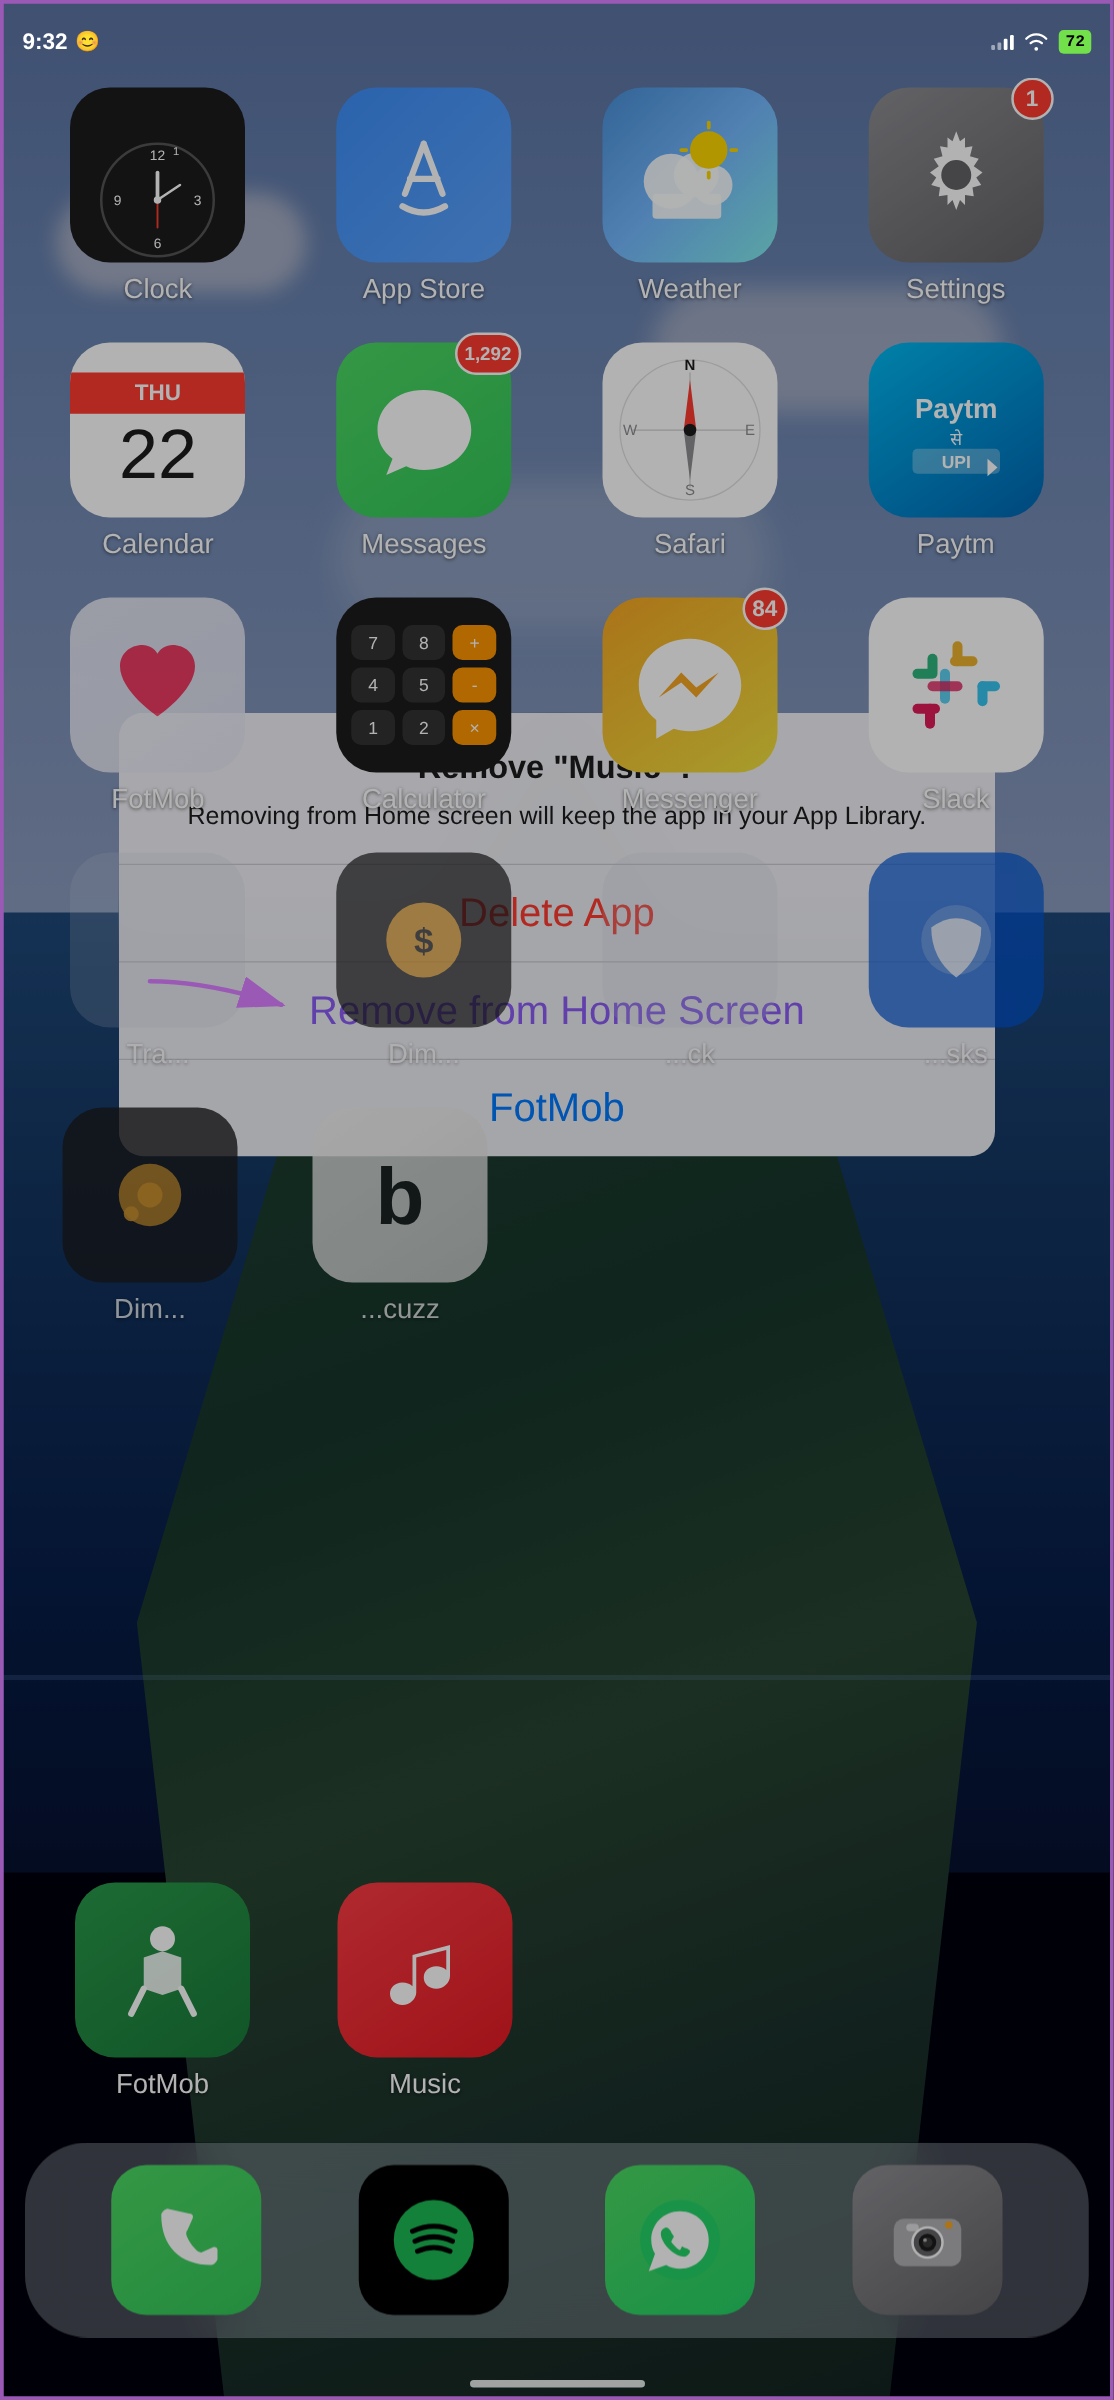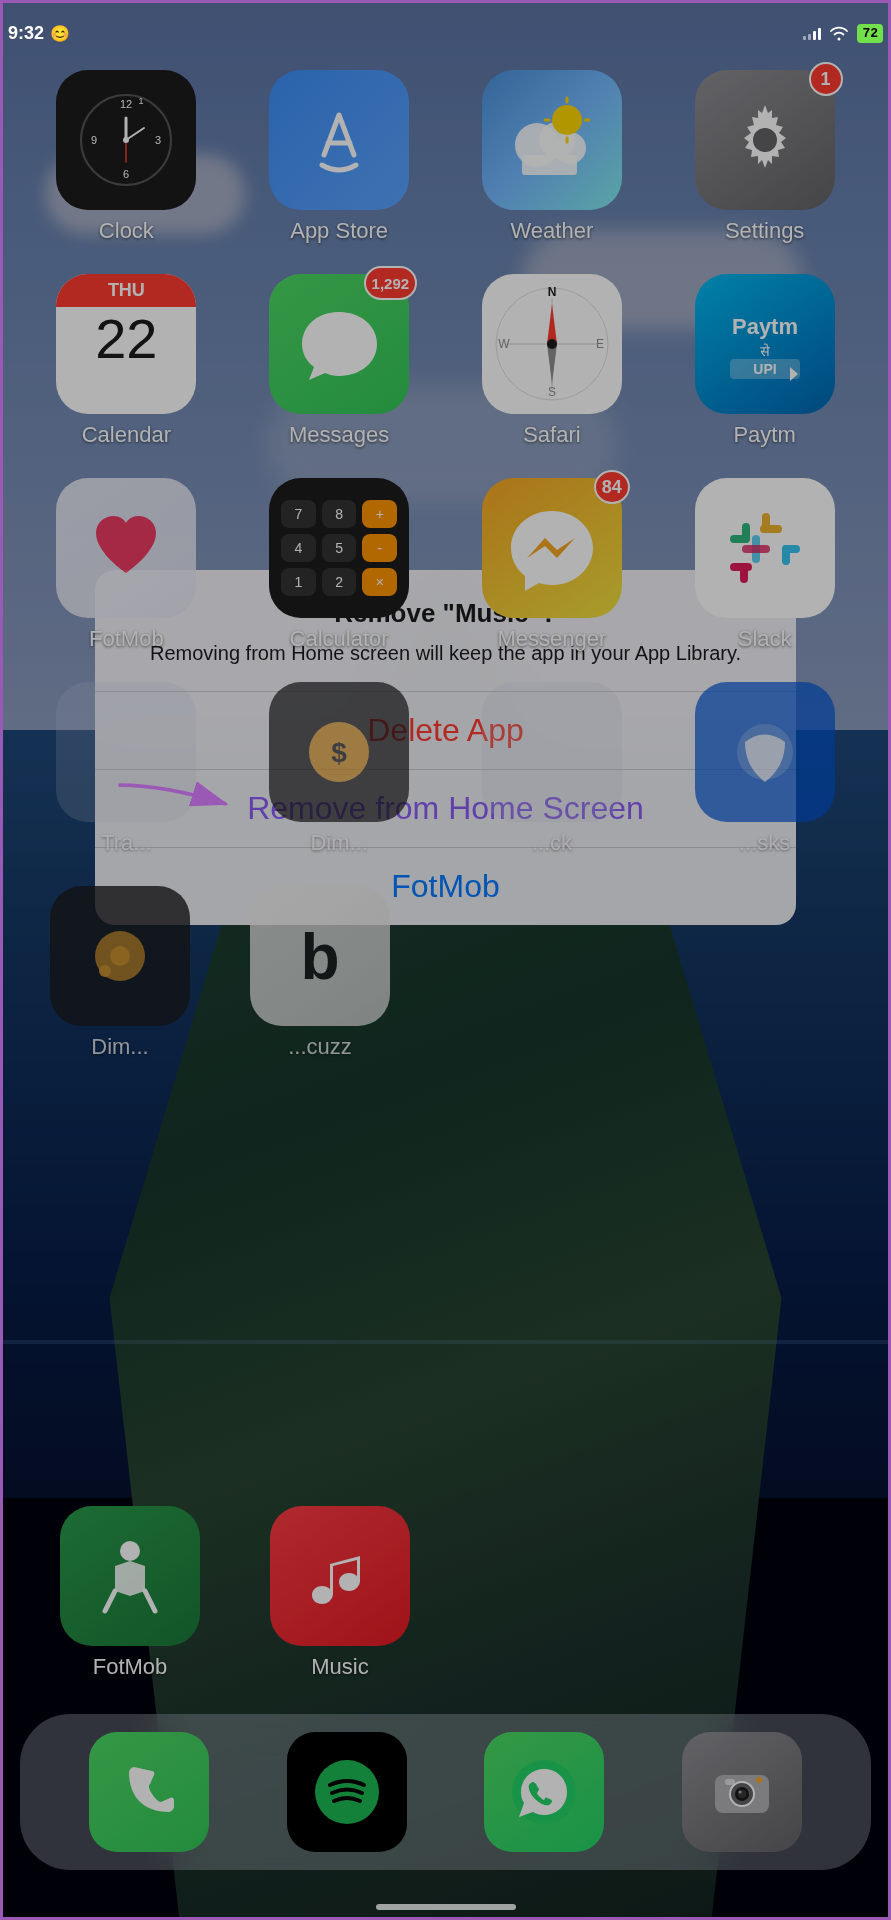--- a/index.html
+++ b/index.html
@@ -77,21 +77,21 @@
     
     .status-bar {
       position: absolute;
       top: 0;
       left: 0;
       right: 0;
       height: 54px;
       display: flex;
       align-items: center;
       justify-content: space-between;
-      padding: 12px 8px 0;
+      padding: 12px 18px 0;
       z-index: 100;
     }
 
     .status-time {
       color: white;
       font-size: 18px;
       font-weight: 600;
       display: flex;
       align-items: center;
       gap: 6px;
@@ -197,21 +197,21 @@
       z-index: 5;
     }
 
     
     .clock-app {
       background: #1c1c1e;
       border-radius: 32px;
       width: 140px;
       height: 140px;
       display: flex;
-      align-items: center;
+      align-items: flex-end;
       justify-content: center;
     }
 
     
     .weather-app {
       background: linear-gradient(135deg, #4a90d9 0%, #74b9ff 50%, #81ecec 100%);
       border-radius: 32px;
       width: 140px;
       height: 140px;
       display: flex;
@@ -245,21 +245,21 @@
 
     
     .calendar-app {
       background: white;
       border-radius: 32px;
       width: 140px;
       height: 140px;
       display: flex;
       flex-direction: column;
       align-items: center;
-      justify-content: flex-start;
+      justify-content: center;
       overflow: hidden;
     }
 
     .calendar-header {
       background: #ff3b30;
       width: 100%;
       text-align: center;
       color: white;
       font-size: 16px;
       font-weight: 600;

